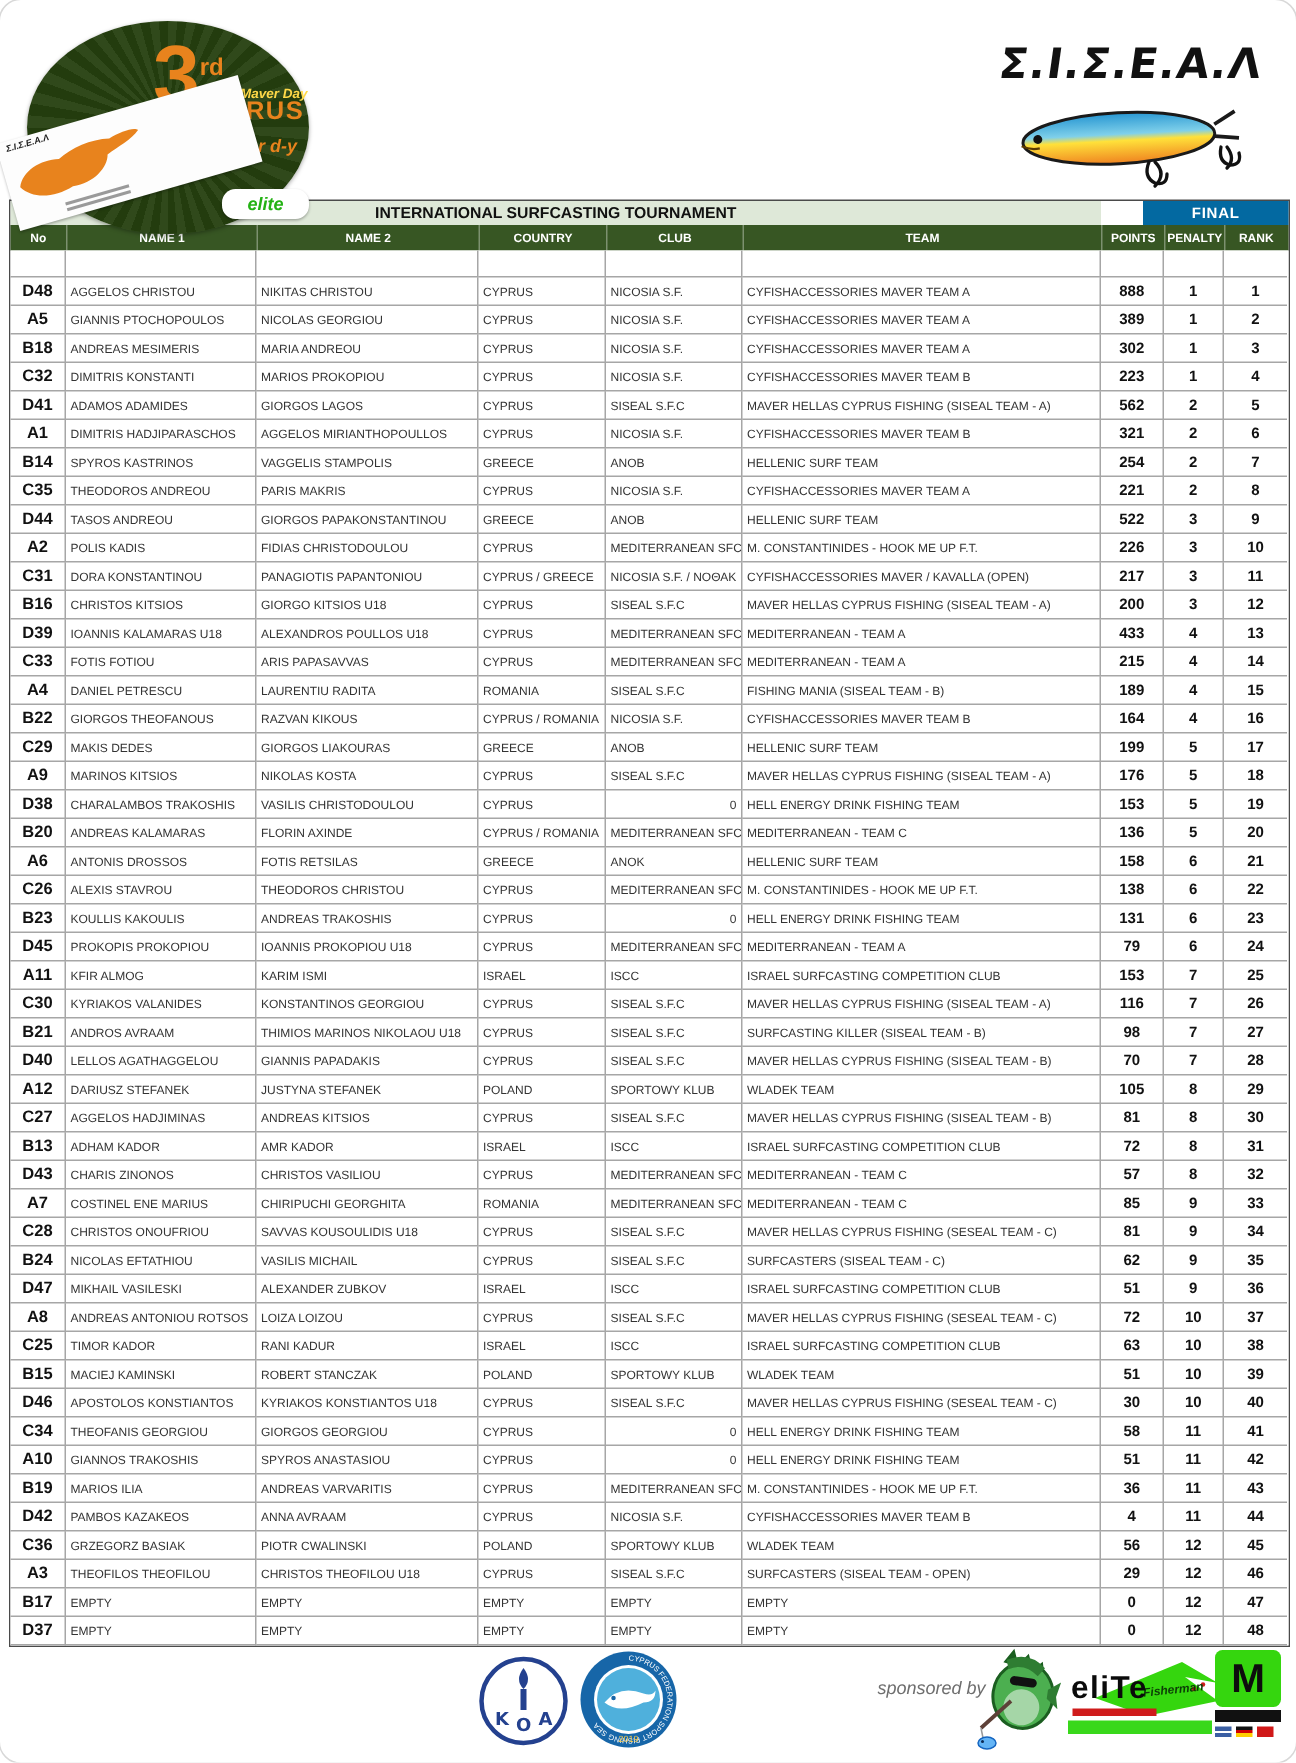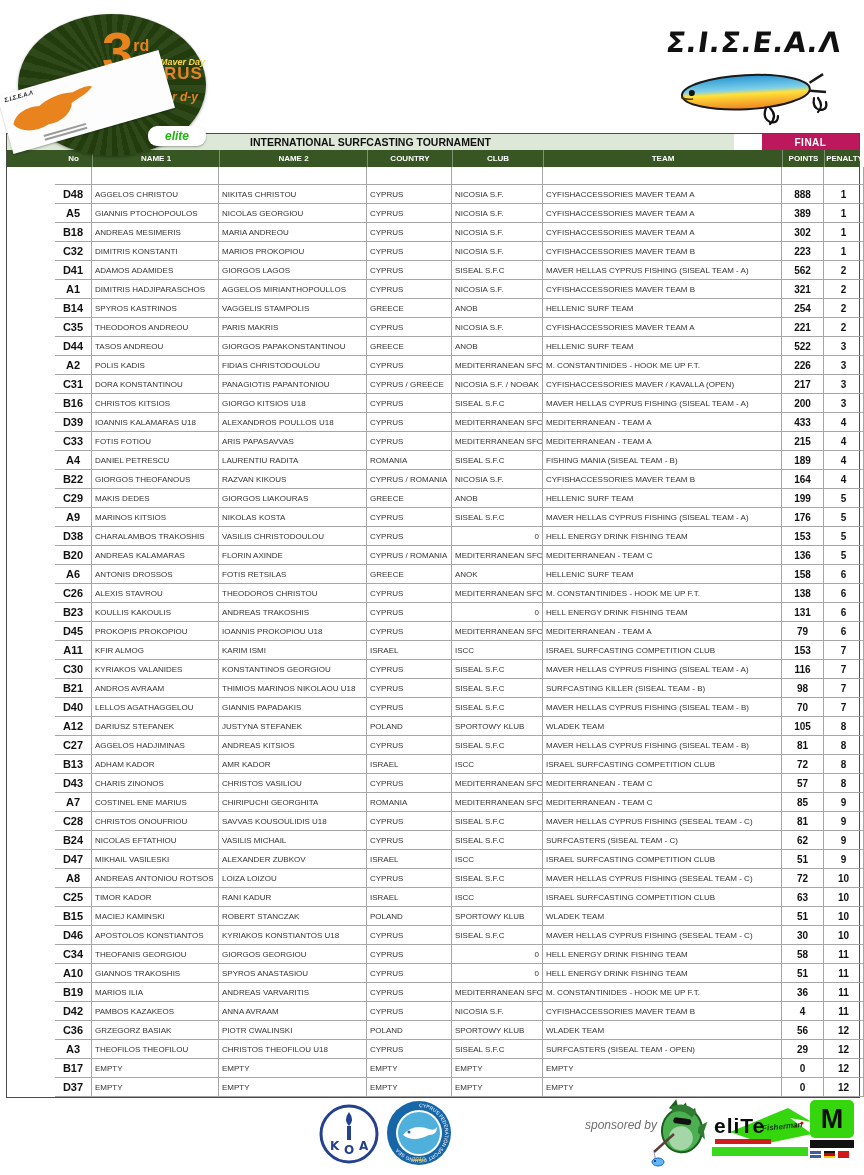--- a/index.html
+++ b/index.html
@@ -1,17 +1,17 @@
 <!DOCTYPE html>
 <html><head>
 <meta charset="utf-8">
 <style>
   html,body{margin:0;padding:0;background:#fff;}
   .page{position:relative;width:864px;height:1175px;background:#ffffff;overflow:hidden;
-        font-family:"Liberation Sans",sans-serif;outline:1px solid #d8d8d8;}
+        font-family:"Liberation Sans",sans-serif;outline:1px solid #d8d8d8;border-radius:14px;}
 
   
   .title{position:absolute;left:210px;top:38px;width:400px;text-align:center;
          font-size:33px;font-weight:600;color:#1a1a1a;line-height:44px;letter-spacing:0px;}
 
   
   .badge{position:absolute;left:14px;top:10px;width:198px;height:142px;z-index:5;}
   .badge-disc{position:absolute;left:4px;top:4px;width:188px;height:142px;border-radius:50%;
       background:repeating-conic-gradient(#30491b 0deg 5deg,#233c0e 5deg 10deg);
       box-shadow:0 1px 3px rgba(0,0,0,.35);}
@@ -33,25 +33,25 @@
       color:#24b214;box-shadow:0 1px 2px rgba(0,0,0,.3);}
 
   
   .siseal{position:absolute;left:648px;top:26px;width:212px;height:110px;}
   .siseal-text{position:absolute;left:0;top:0;width:212px;text-align:center;font-size:28px;font-weight:800;
       color:#111;transform:skewX(-8deg);letter-spacing:1px;font-family:"DejaVu Sans",sans-serif;}
   .siseal-lure{position:absolute;left:6px;top:38px;}
 
   
   .tablewrap{position:absolute;left:6px;top:133px;width:852px;border:1px solid #4a4a4a;z-index:4;}
-  .grid{display:grid;grid-template-columns:37px 127px 148px 85px 91px 239px 42px 40px 42px;padding-left:48px;}
+  .grid{display:grid;grid-template-columns:37px 127px 148px 85px 91px 239px 42px 40px 42px;}
   .bandrow{display:grid;grid-template-columns:727px 125px;height:16px;}
   .band{background:#dee8d8;display:flex;align-items:center;justify-content:center;
         font-size:10.5px;font-weight:700;color:#111;}
-  .final{background:#be185d;display:flex;align-items:center;justify-content:center;
+  .final{background:#0369a1;display:flex;align-items:center;justify-content:center;
         font-size:10px;font-weight:700;color:#fff;letter-spacing:.5px;margin-left:28px;}
   .headrow{height:17px;background:#375623;}
   .hcell{display:flex;align-items:center;justify-content:center;color:#fff;font-weight:700;font-size:8px;
         border-left:1px solid rgba(255,255,255,.35);overflow:hidden;white-space:nowrap;}
   .hcell:first-child{border-left:none;}
   .spacerrow{height:18px;background:#fff;}
   .spacerrow .cell{border-bottom:1px solid #a6a6a6;}
   .row{height:19px;background:#fff;}
   .cell{border-right:1px solid #a6a6a6;border-bottom:1px solid #a6a6a6;display:flex;align-items:center;
         font-size:8px;color:#333;padding:0 3px;overflow:hidden;white-space:nowrap;}

